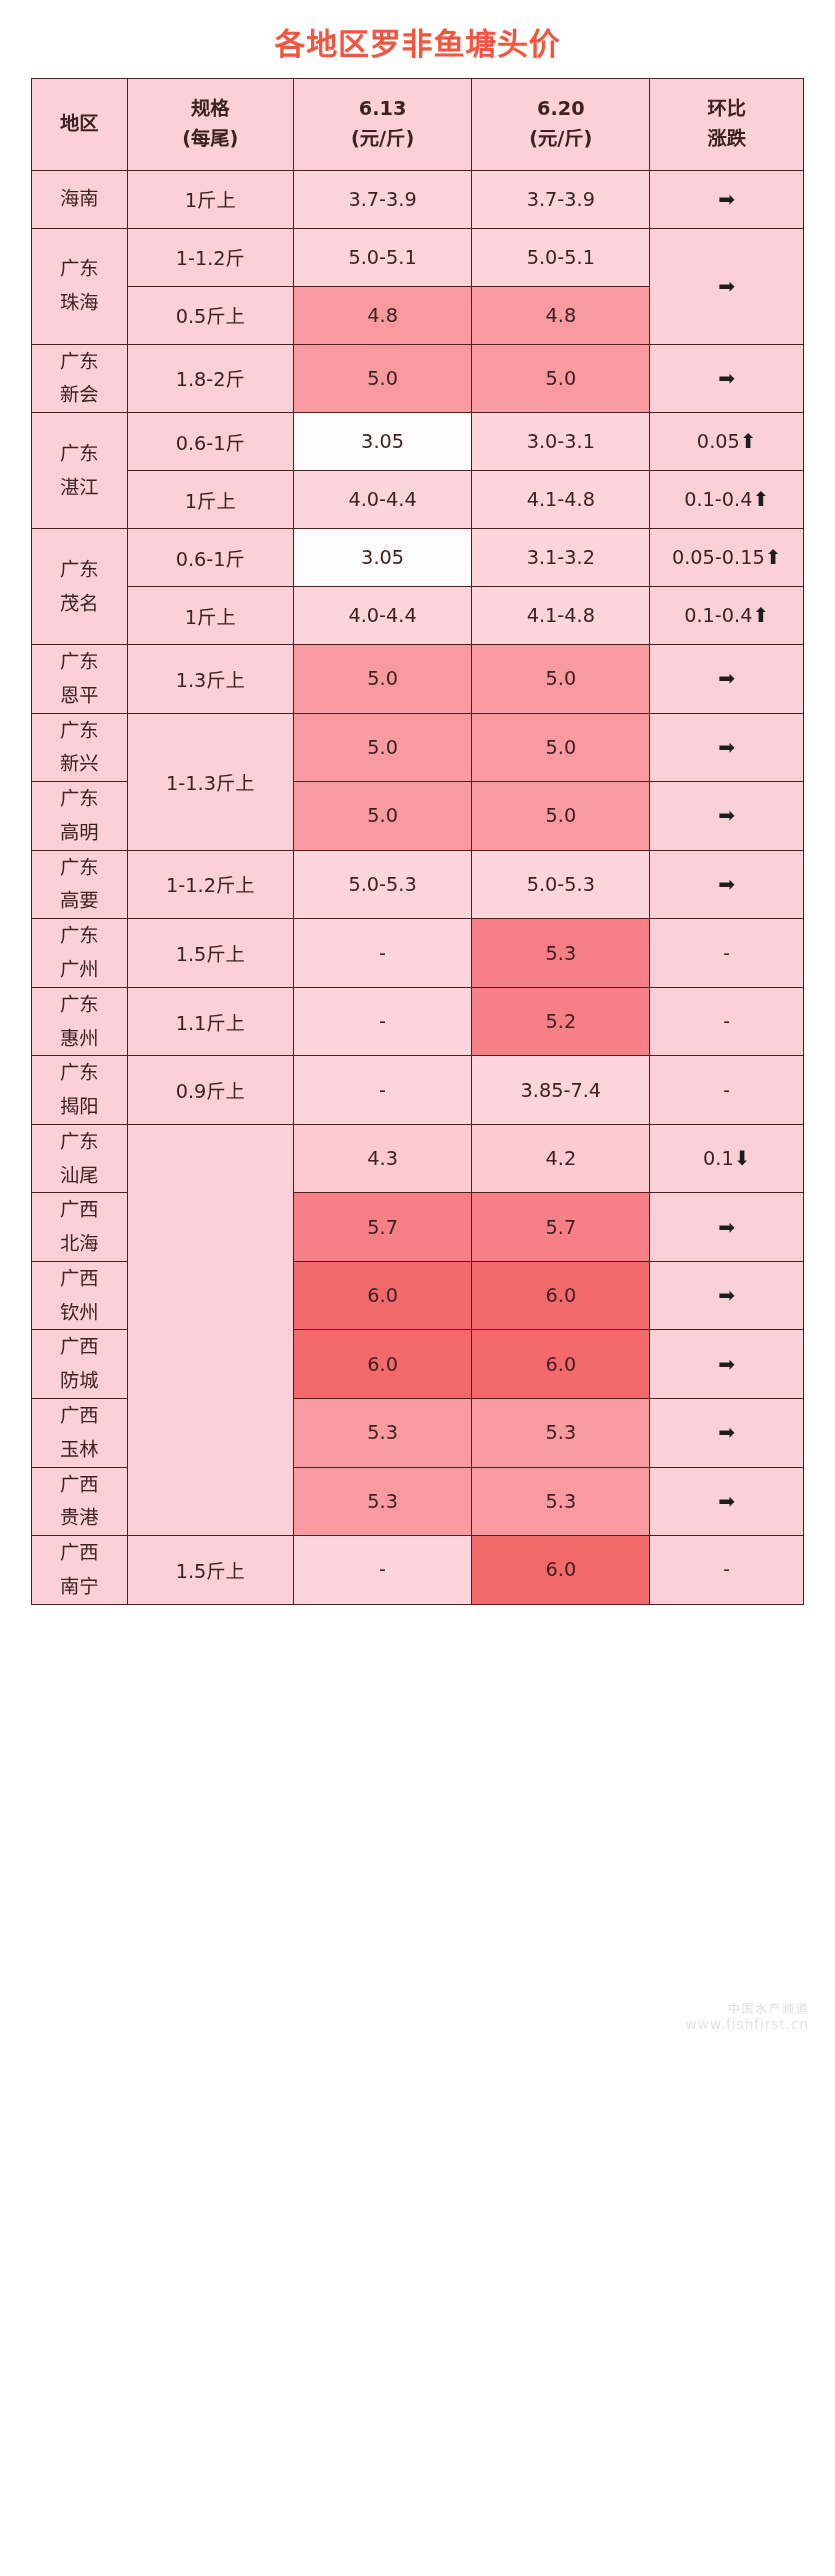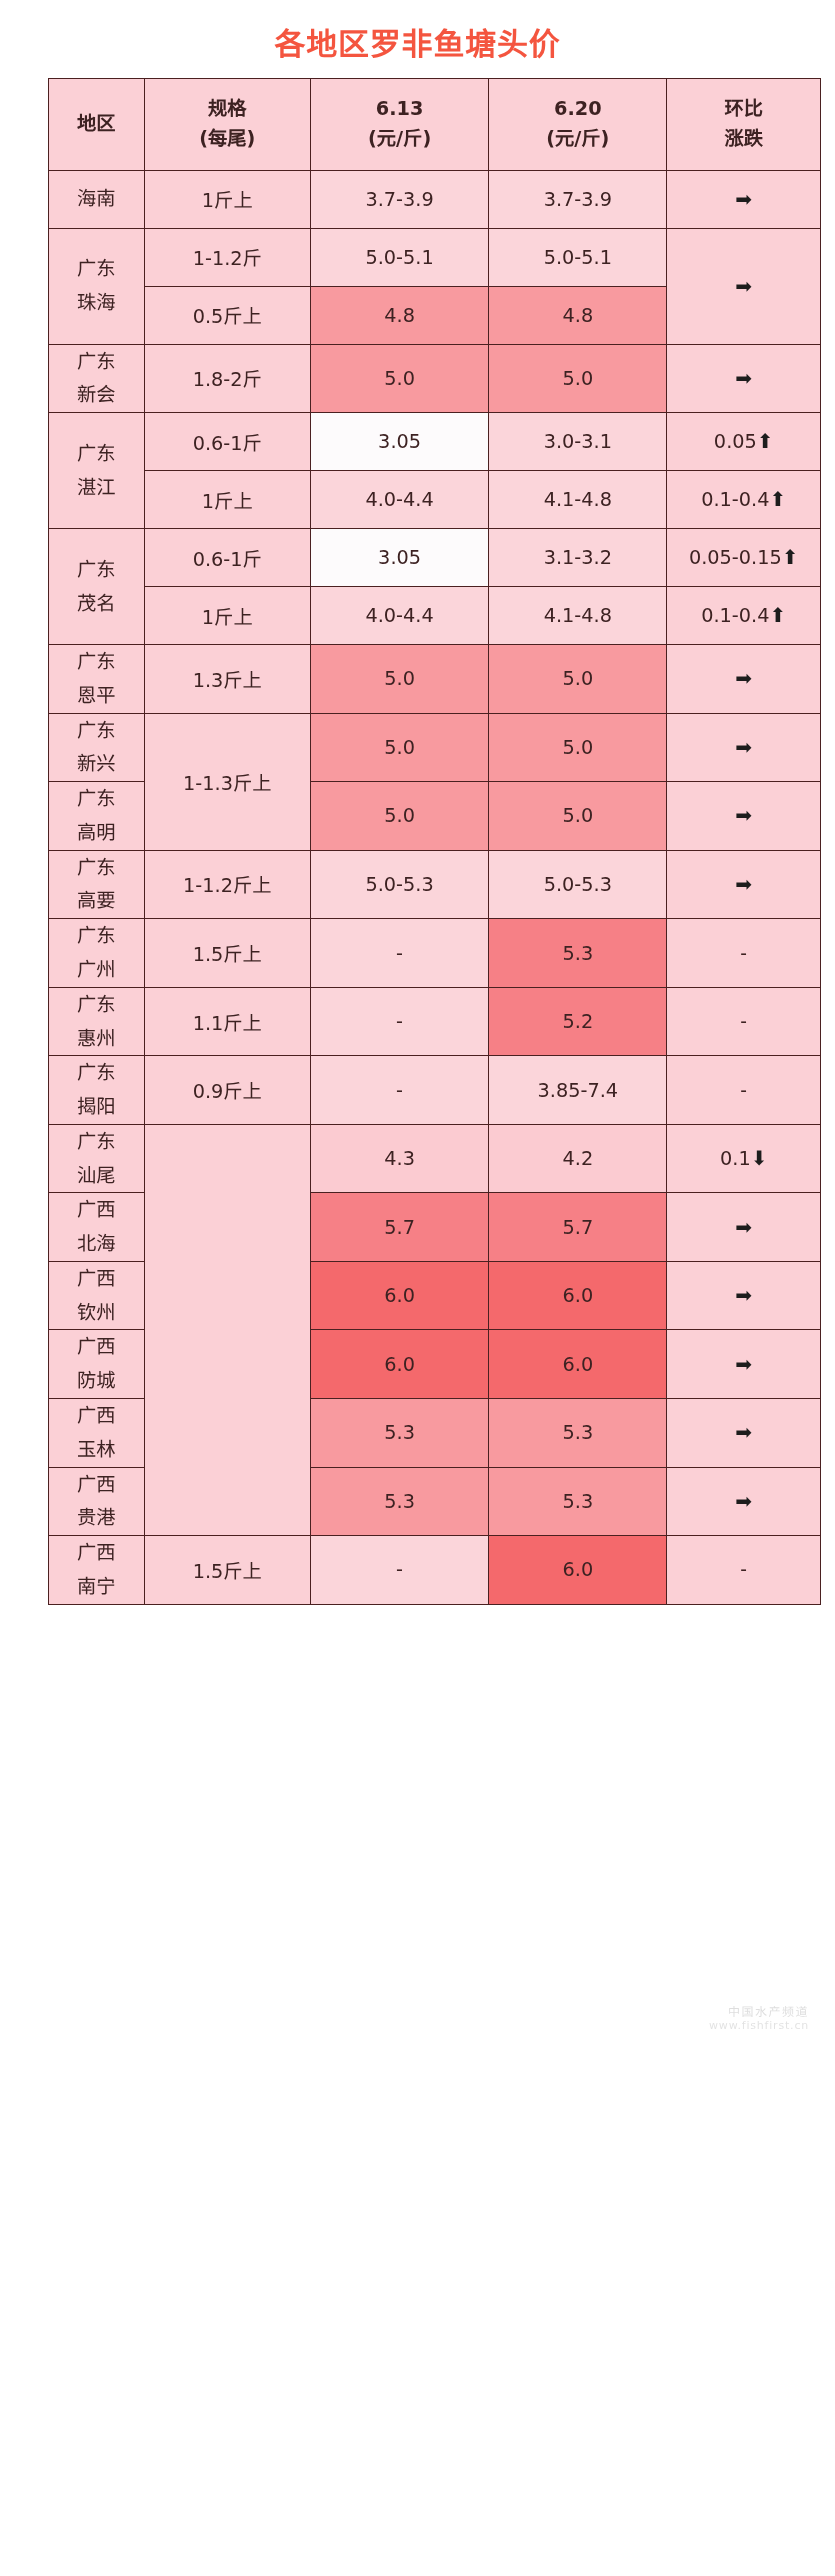--- a/index.html
+++ b/index.html
@@ -33,21 +33,21 @@
     display: inline-block;
     color: #f4553f;
     font-size: 31px;
     font-weight: bold;
     letter-spacing: 0.8px;
     font-family: "DejaVu Sans", "Liberation Sans", sans-serif;
   }
 
   
   .table-wrap {
-    padding: 0 48px;
+    padding: 0 31px;
     box-sizing: border-box;
   }
   table.price-table {
     border-collapse: collapse;
     width: 773px;
     table-layout: fixed;
     border: 1.5px solid #4a2020;
   }
   table.price-table td,
   table.price-table th {
@@ -125,21 +125,21 @@
     pointer-events: none;
   }
   .watermark .wm-main {
     display: block;
     font-size: 12px;
     color: #8a8a8a;
     letter-spacing: 1.5px;
   }
   .watermark .wm-sub {
     display: block;
-    font-size: 11px;
+    font-size: 14px;
     color: #9a9a9a;
     letter-spacing: 0.8px;
   }
 </style>
 </head>
 <body>
 
 <div id="page">
 
   <div class="title-bar">

